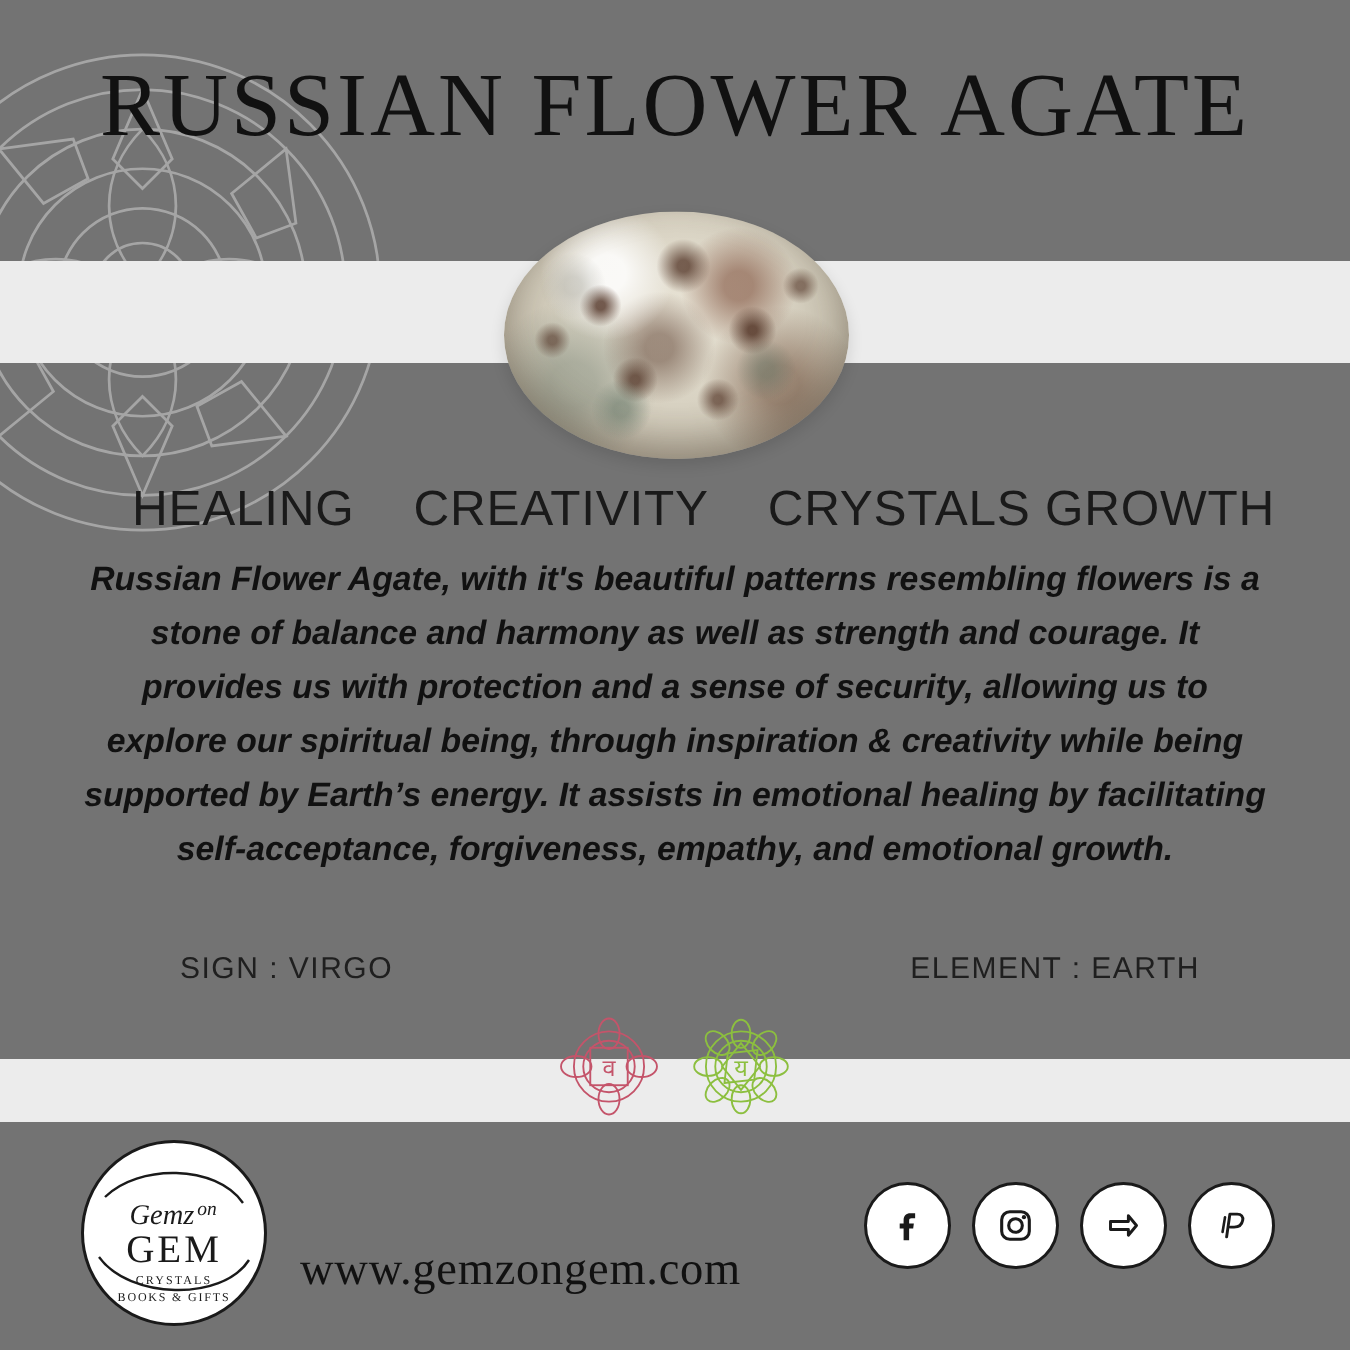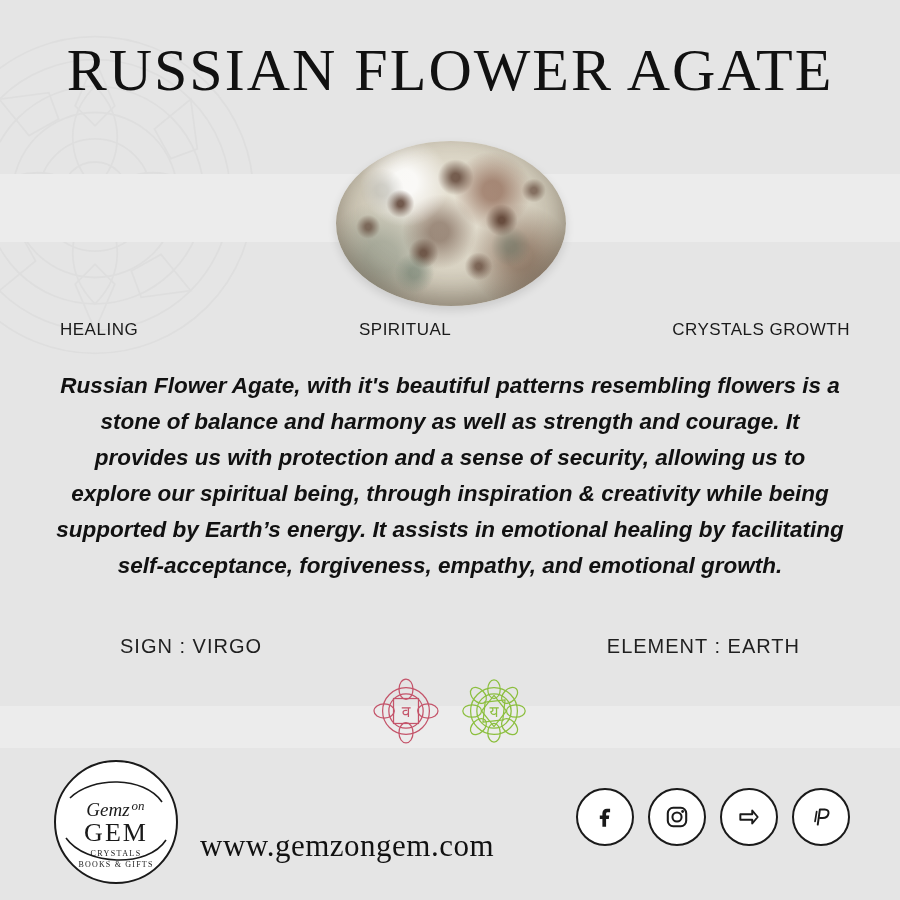--- a/index.html
+++ b/index.html
@@ -7,21 +7,21 @@
     padding: 0;
     background: #ffffff;
   }
   body {
     font-family: "Liberation Sans", sans-serif;
   }
   #card {
     position: relative;
     width: 900px;
     height: 900px;
-    background: #e5e5e5;
+    background: #737373;
     overflow: hidden;
   }
 
   
   .mandala {
     position: absolute;
     left: -70px;
     top: 30px;
     width: 330px;
     height: 330px;
@@ -103,24 +103,25 @@
   .keywords {
     position: absolute;
     left: 60px;
     top: 320px;
     width: 790px;
     display: flex;
     justify-content: space-between;
     align-items: baseline;
   }
   .keyword {
-    font-size: 17px;
+    font-size: 33px;
     letter-spacing: 0.5px;
     color: #1a1a1a;
     white-space: nowrap;
+    margin-left: 28px;
   }
 
   
   .body-text {
     position: absolute;
     left: 55px;
     top: 368px;
     width: 790px;
     text-align: center;
     font-size: 22.5px;
@@ -231,21 +232,21 @@
   <div class="band band-bottom"></div>
 
   <div class="title">RUSSIAN FLOWER AGATE</div>
 
   <div class="stone-wrap">
     <div class="stone"></div>
   </div>
 
   <div class="keywords">
     <div class="keyword">HEALING</div>
-    <div class="keyword">SPIRITUAL</div>
+    <div class="keyword">CREATIVITY</div>
     <div class="keyword">CRYSTALS GROWTH</div>
   </div>
 
   <div class="body-text">Russian Flower Agate, with it's beautiful patterns resembling flowers is a stone of balance and harmony as well as strength and courage.  It provides us with protection and a sense of security, allowing us to explore our spiritual being, through inspiration &amp; creativity while being supported by Earth’s energy. It assists in emotional healing by facilitating self-acceptance, forgiveness, empathy, and emotional growth.</div>
 
   <div class="meta">
     <span>SIGN : VIRGO</span>
     <span>ELEMENT : EARTH</span>
   </div>
 

